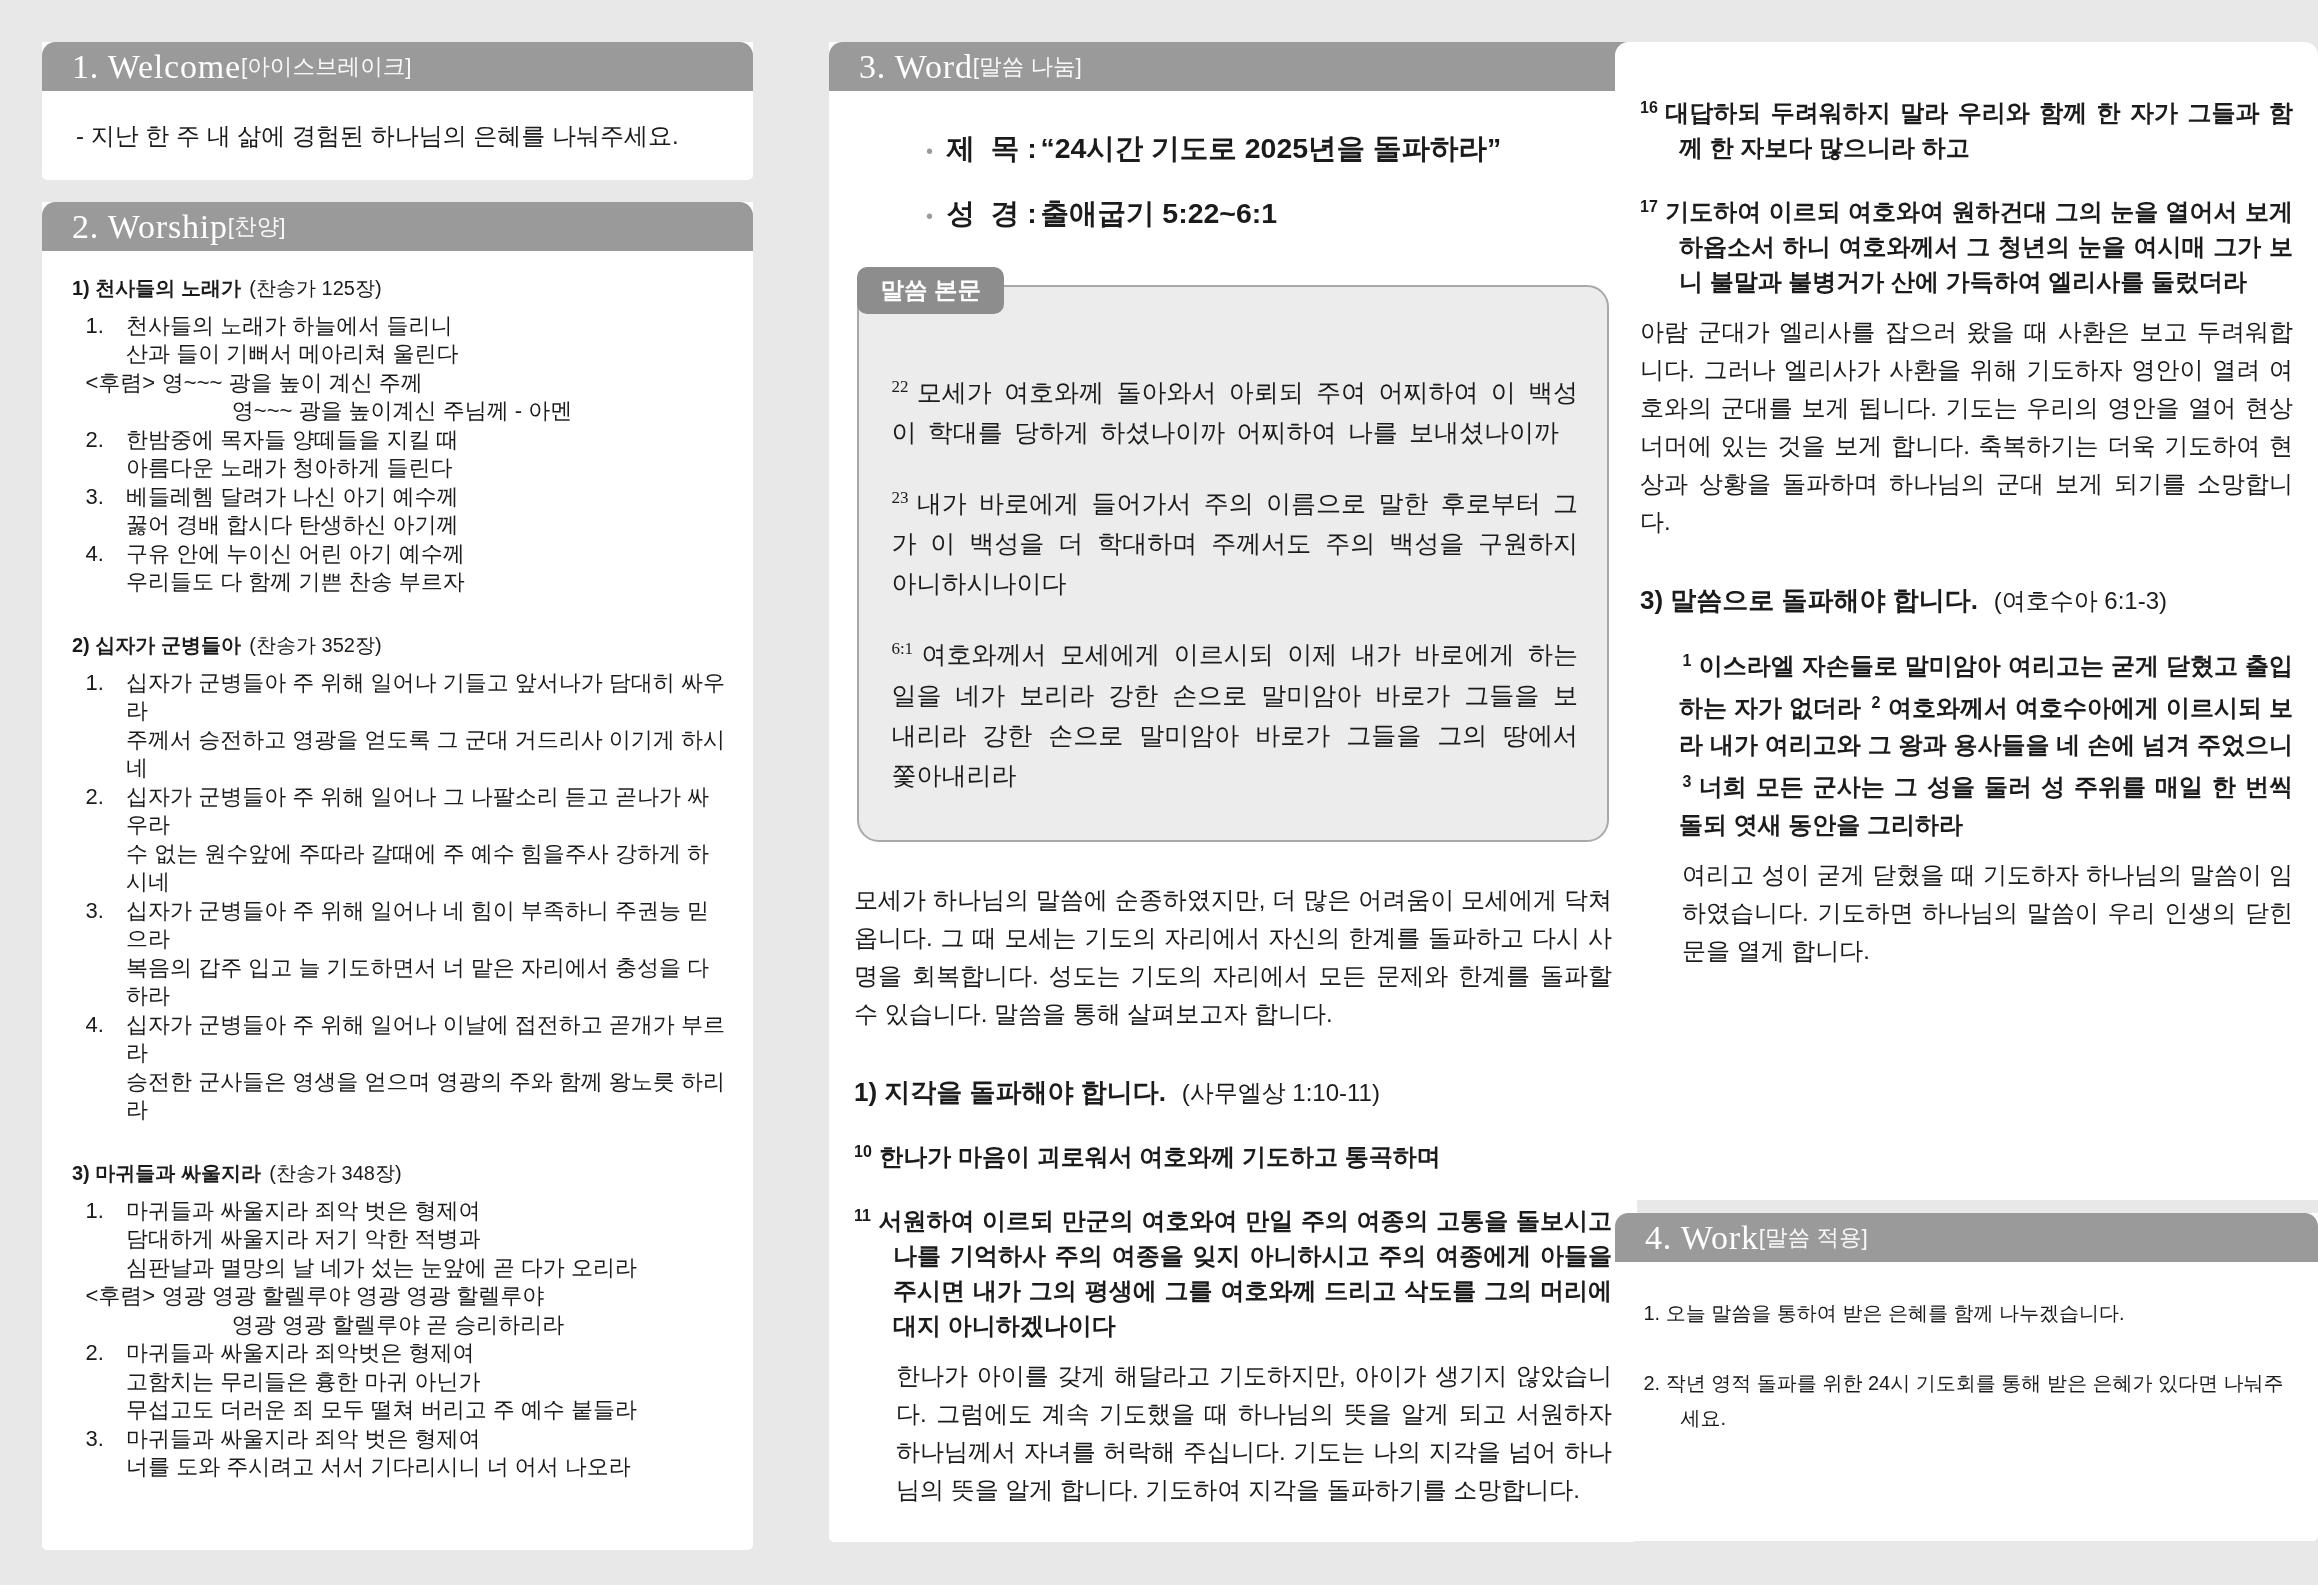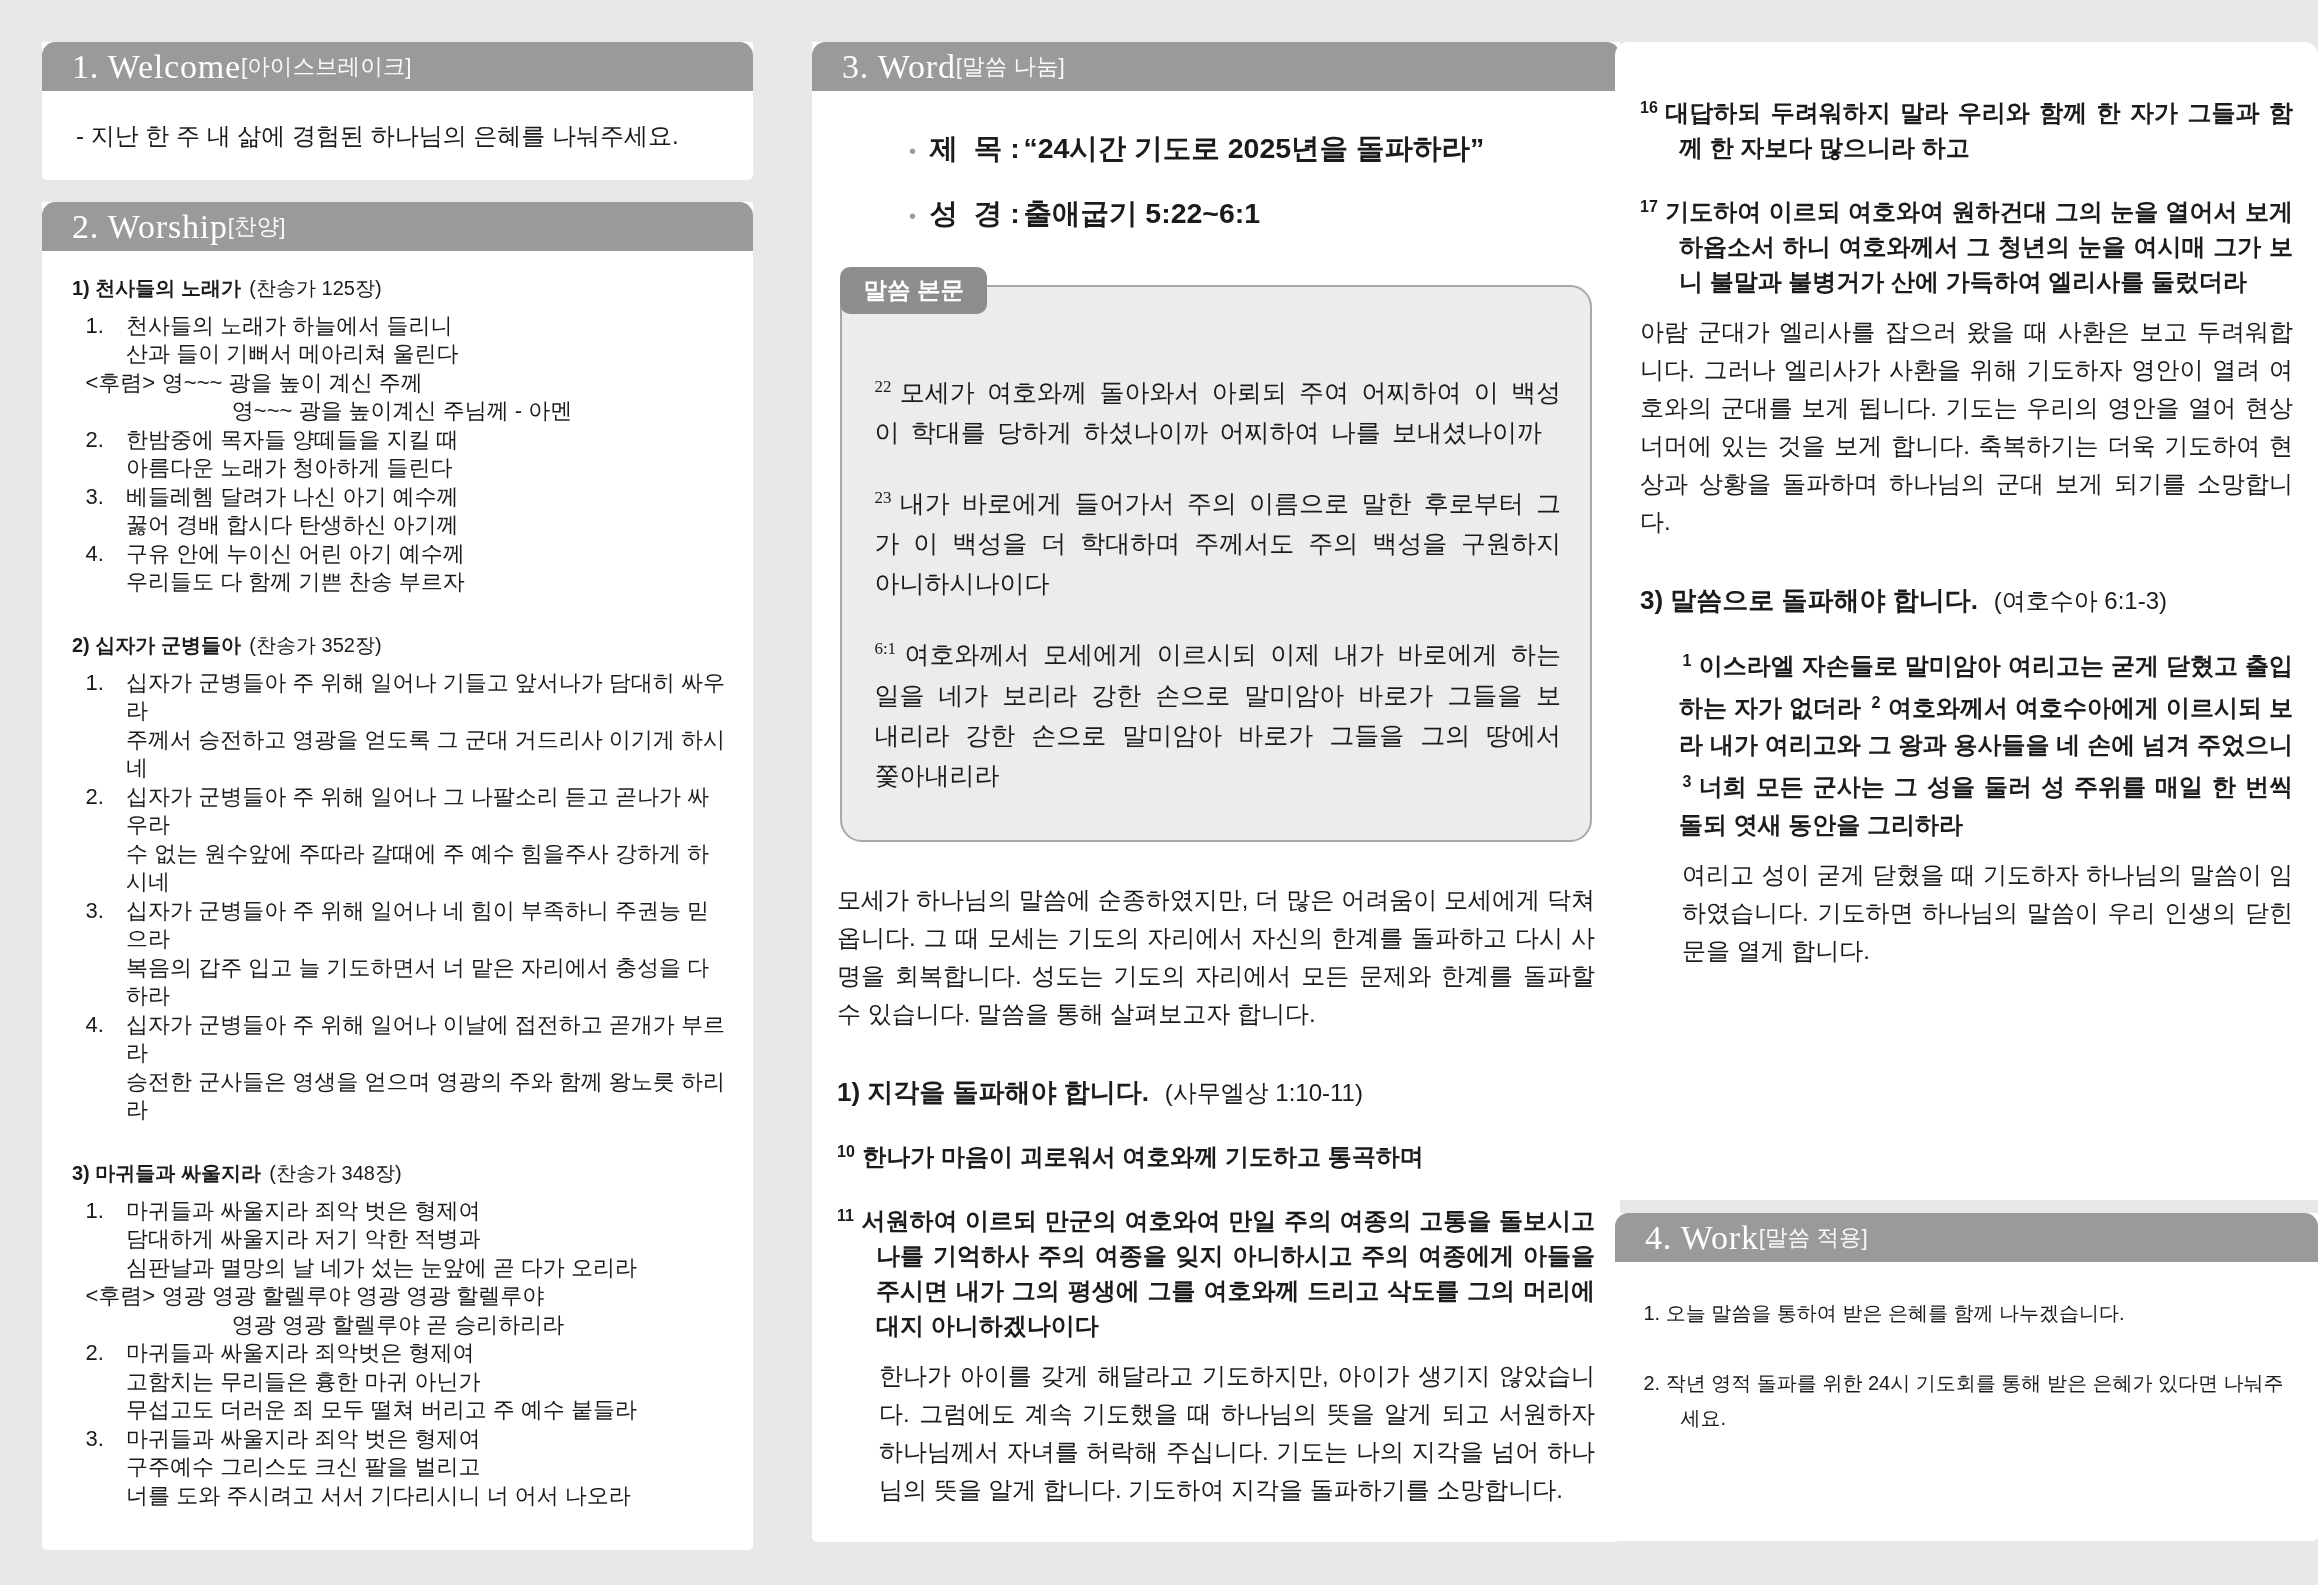--- a/index.html
+++ b/index.html
@@ -1,20 +1,20 @@
 <!DOCTYPE html>
 <html style="font-size:13.4px"><head>
 <meta charset="utf-8">
 <style>
   html,body{margin:0;padding:0;background:#e8e8e8;}
   .page{position:relative;width:2319px;height:1585px;background:#e8e8e8;overflow:hidden;
         font-family:"Liberation Sans","DejaVu Sans",sans-serif;color:#1b1b1b;}
   .col{position:absolute;top:42px;}
   .col1{left:42px;width:711px;}
-  .col2{left:812px;width:808px;}
+  .col2{left:829px;width:808px;}
   .col3{left:1587px;width:703px;padding-left:28px;}
 
   .card{background:#fff;border-radius:0 0 5px 5px;}
   .card-header{height:49px;background:#9a9a9a;border-radius:13.4px 13.4px 0 0;color:#fff;
                display:flex;align-items:center;padding:0 30px;}
   .hdr-title{font-family:"Liberation Serif","DejaVu Serif",serif;font-size:34px;letter-spacing:0.8px;}
   .hdr-tag{font-size:22.6px;opacity:.95;}
 
   
   .welcome-body{height:89px;display:flex;align-items:center;padding:0 34px;font-size:24px;}
@@ -182,21 +182,20 @@
               <div class="st-lines">
                 <div class="st-line">마귀들과 싸울지라 죄악벗은 형제여</div>
                 <div class="st-line">고함치는 무리들은 흉한 마귀 아닌가</div>
                 <div class="st-line">무섭고도 더러운 죄 모두 떨쳐 버리고 주 예수 붙들라</div>
               </div>
             </div>
             <div class="stanza">
               <span class="st-m">3.</span>
               <div class="st-lines">
                 <div class="st-line">마귀들과 싸울지라 죄악 벗은 형제여</div>
-                <div class="st-line">구주예수 그리스도 크신 팔을 벌리고</div>
                 <div class="st-line">너를 도와 주시려고 서서 기다리시니 너 어서 나오라</div>
               </div>
             </div>
           </div>
         </div>
     </div>
   </div>
 
   <div class="col col2">
     <div class="card">

